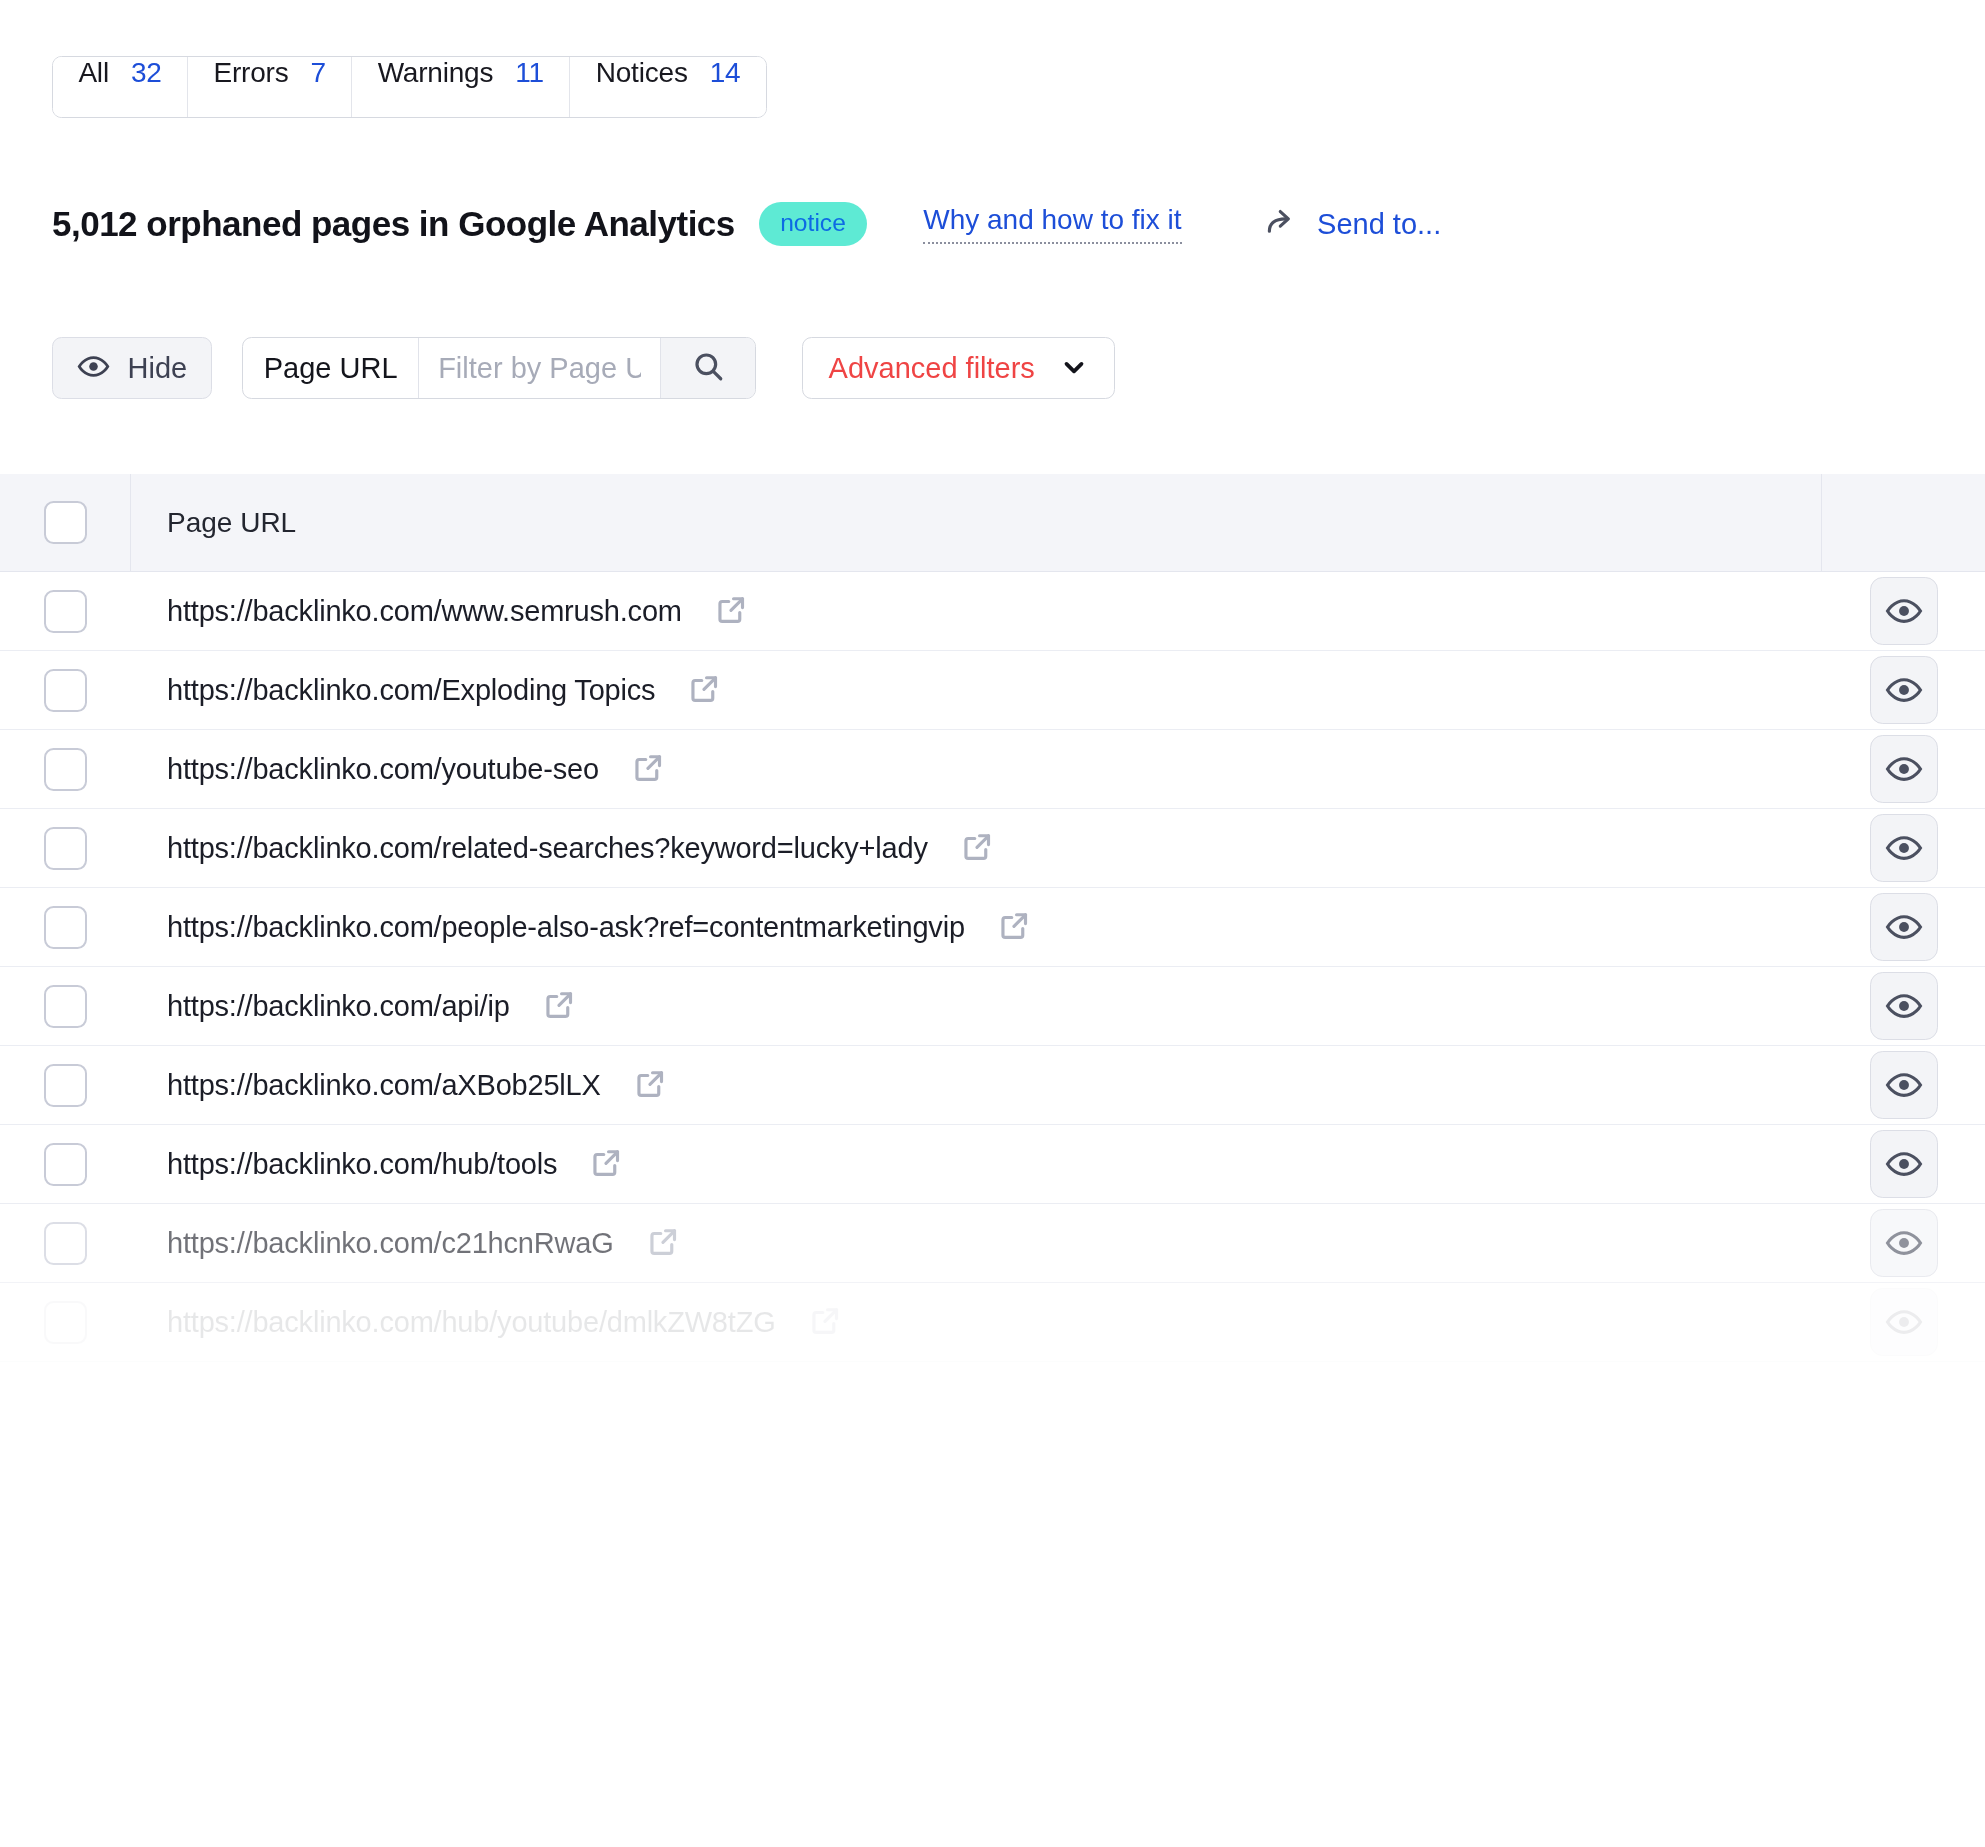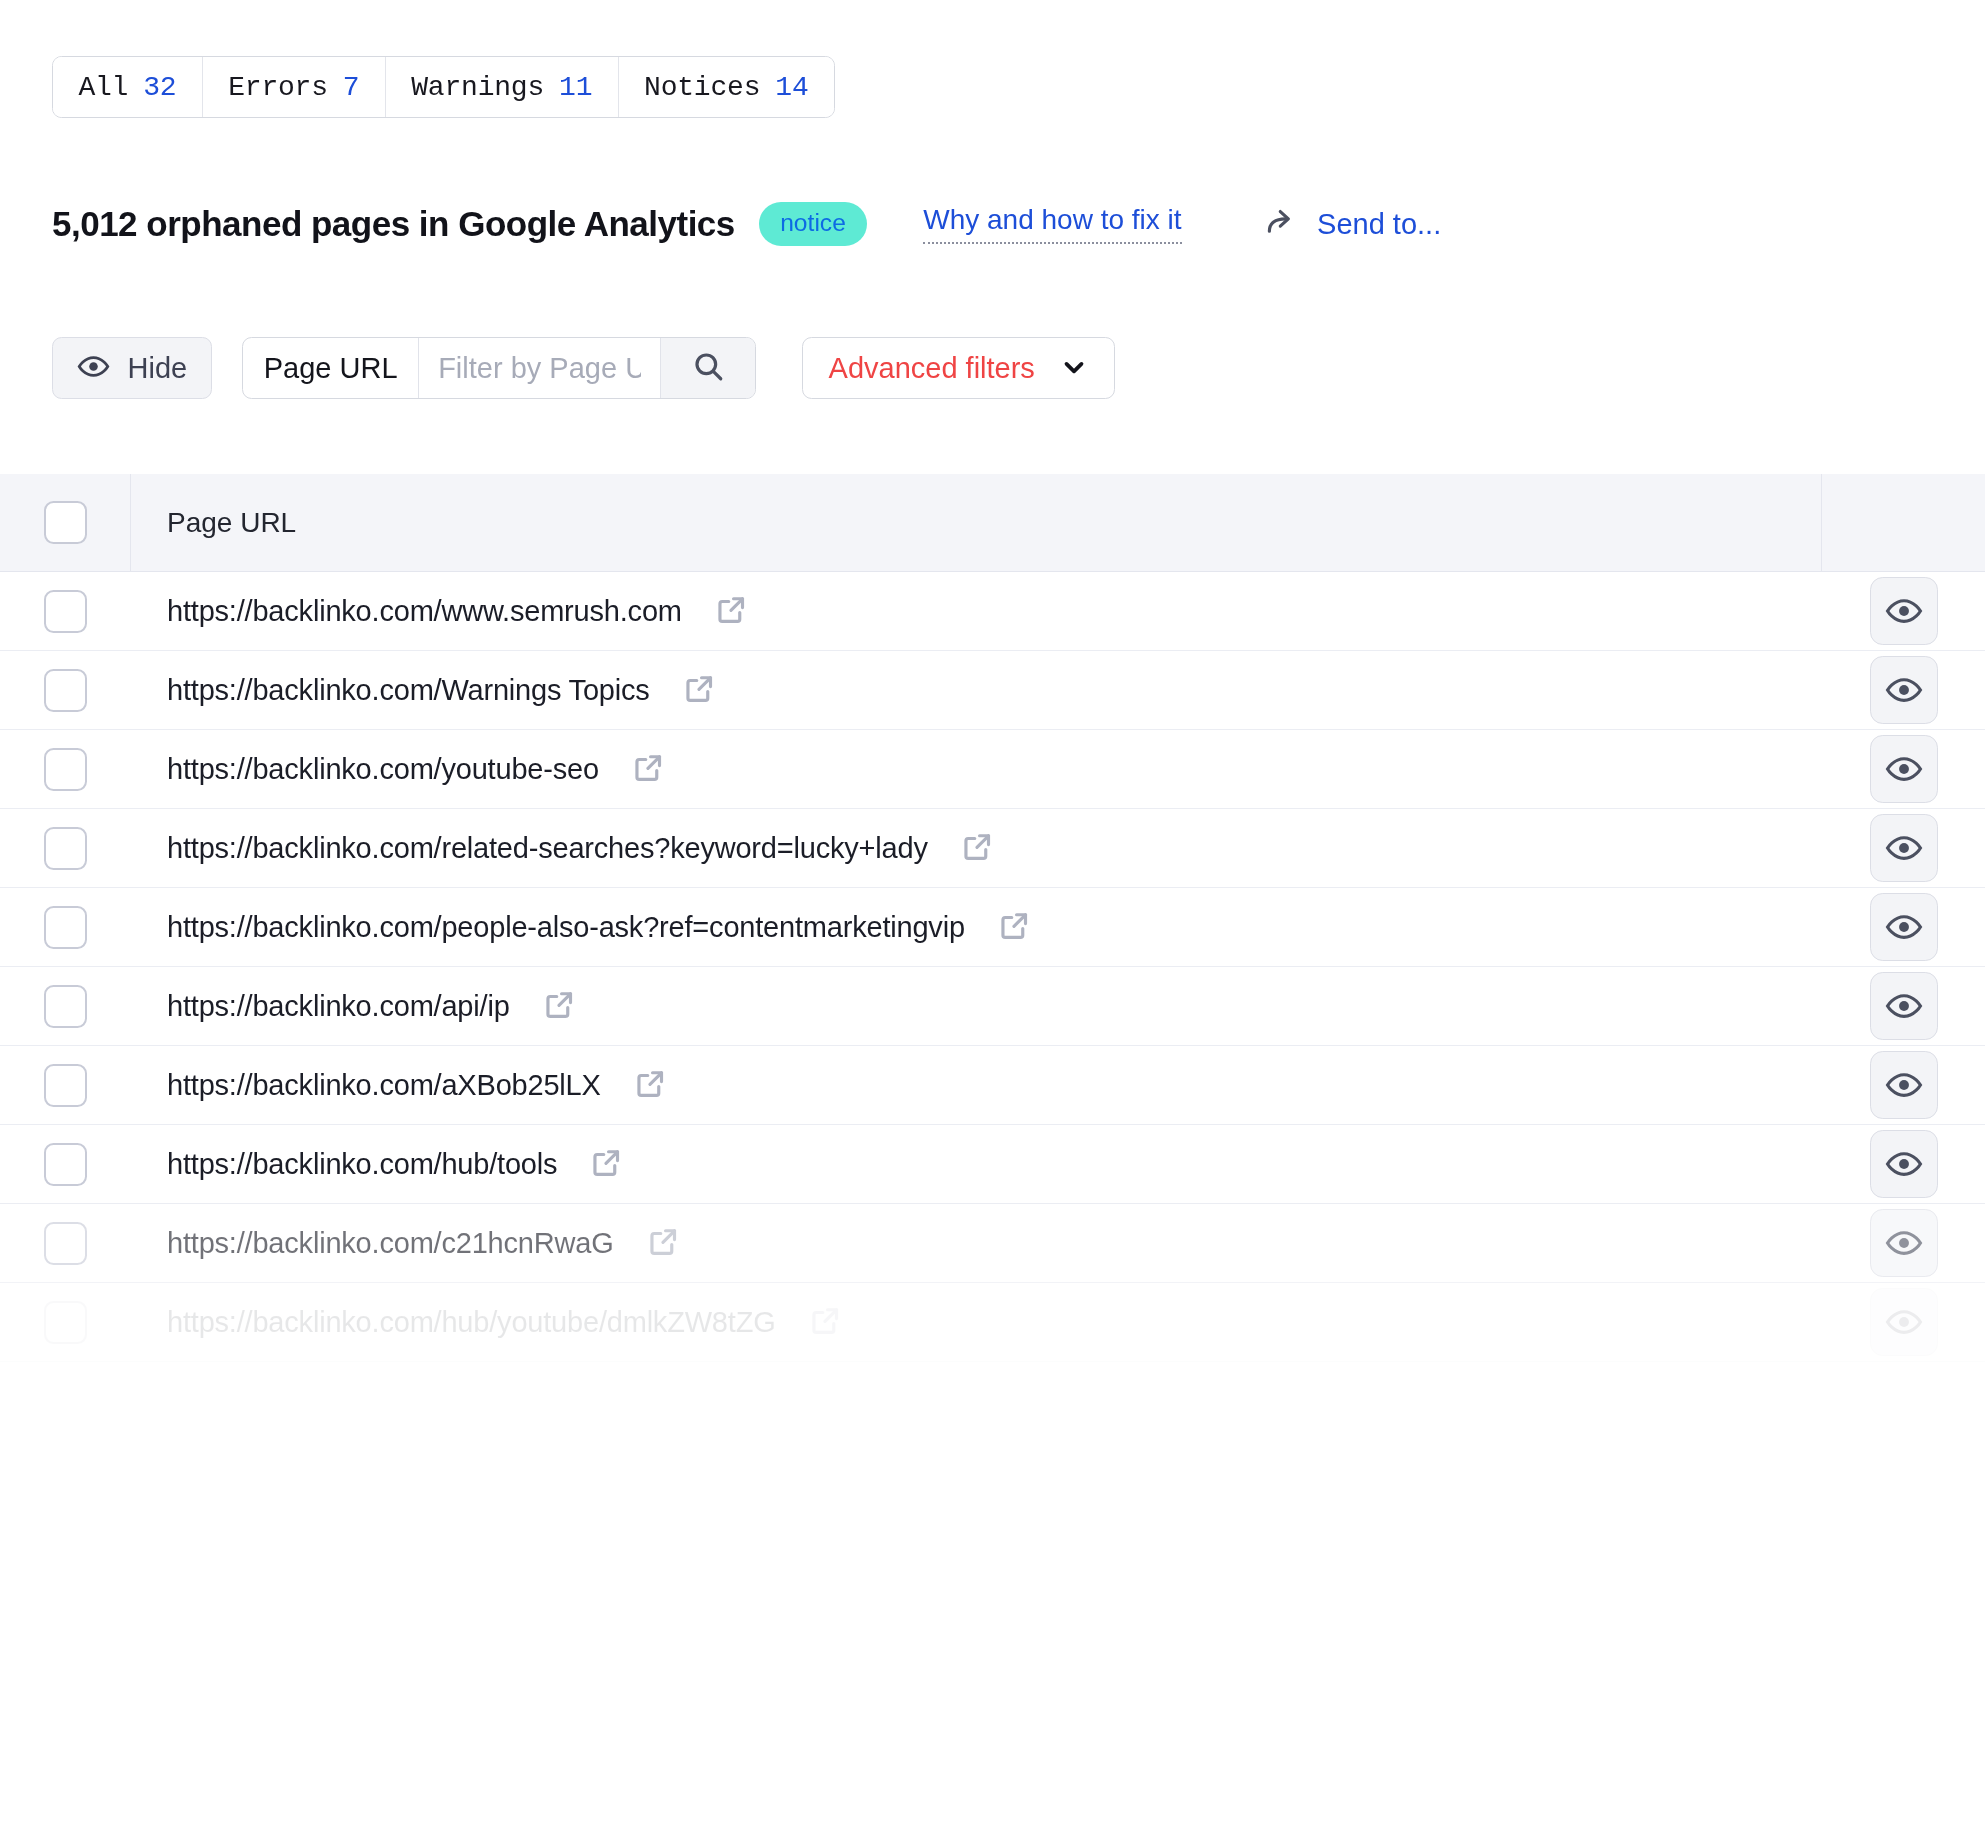--- a/index.html
+++ b/index.html
@@ -12,24 +12,24 @@
   }
   .page { position: relative; width: 1985px; height: 1847px; overflow: hidden; background:#fff; }
 
   
   .tabs {
     position: absolute; left: 52px; top: 56px;
     display: flex; border: 1.6px solid #d6d9e0; border-radius: 9.5px;
     overflow: hidden; background: #fff; height: 62px;
   }
   .tab {
-    display: flex; align-items: center; gap: 15px;
+    display: flex; align-items: flex-start; gap: 22px;
     padding: 0 25.4px; height: 100%;
     border-right: 1.6px solid #e3e5eb;
-    cursor: pointer; background: #fff; font-family: Liberation Mono, monospace;
+    cursor: pointer; background: #fff;
   }
   .tab:last-child { border-right: none; }
   .tab-label { font-size: 28px; color: #18181f; letter-spacing: -0.2px; }
   .tab-count { font-size: 28px; color: #1d4ed8; letter-spacing: -0.2px; }
 
   
   .title-row {
     position: absolute; left: 52px; top: 200px;
     display: flex; align-items: center; height: 48px;
   }
@@ -255,21 +255,21 @@
         </svg>
       </span>
     </div>
   </div>
 
   <div class="trow">
     <div class="col-check">
       <span class="chk"></span>
     </div>
     <div class="col-url">
-      <span class="url-text">https://backlinko.com/Warnings Topics</span>
+      <span class="url-text">https://backlinko.com/Exploding Topics</span>
       <span class="ext-icon">
         <svg width="33" height="33" viewBox="0 0 24 24" fill="none" stroke="#aeb2c0" stroke-width="2.3" stroke-linecap="round" stroke-linejoin="round">
           <path d="M13.5 4.2H20v6.4"></path>
           <line x1="20" y1="4.2" x2="11.6" y2="12.6"></line>
           <path d="M18 14.2V19a1.6 1.6 0 0 1-1.6 1.6H5.2A1.6 1.6 0 0 1 3.6 19V7.8A1.6 1.6 0 0 1 5.2 6.2H10"></path>
         </svg>
       </span>
     </div>
     <div class="col-action">
       <span class="eye-btn">

